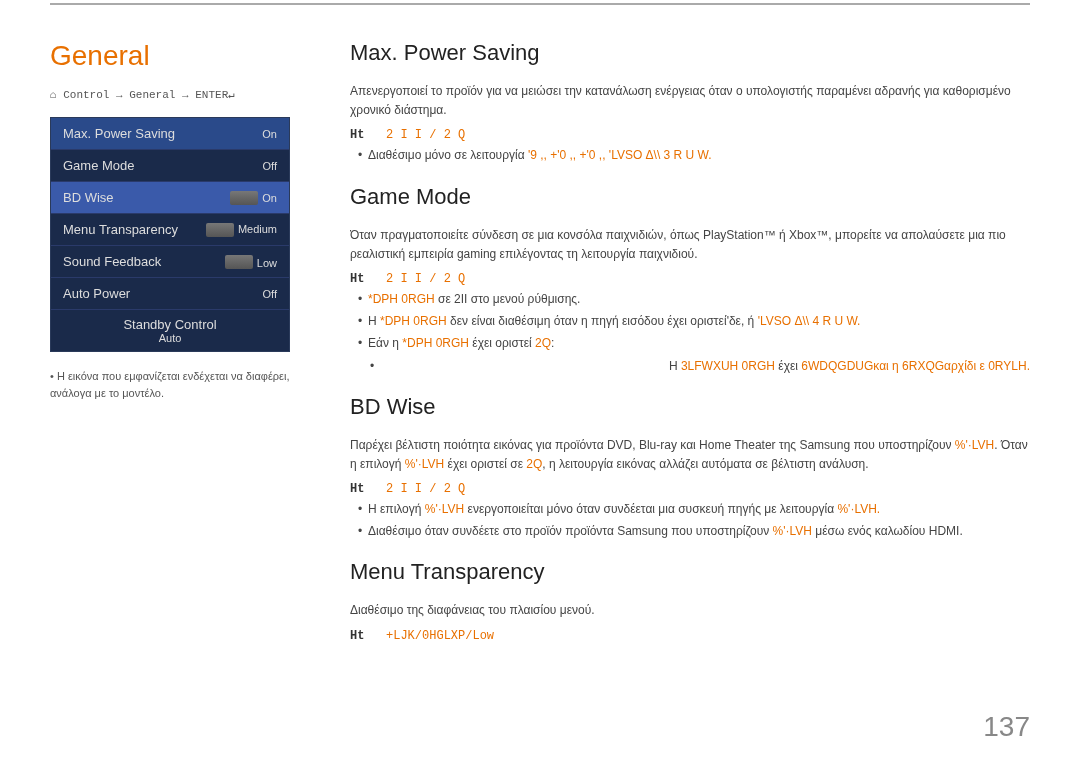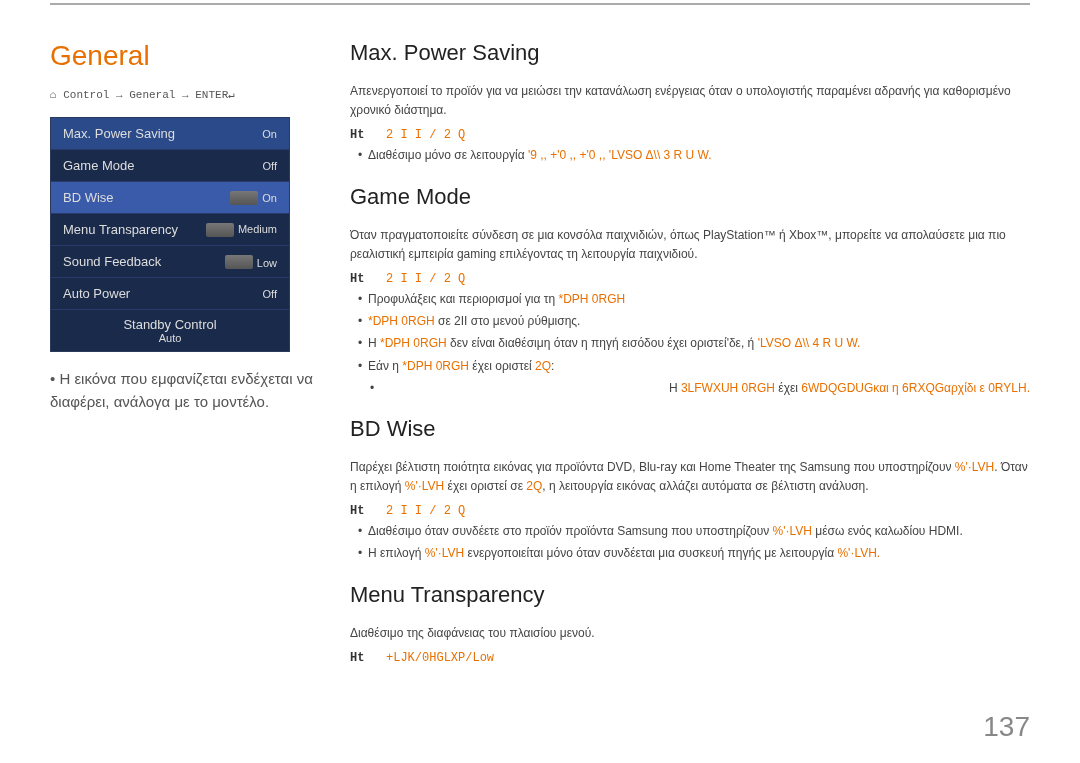--- a/index.html
+++ b/index.html
@@ -69,21 +69,21 @@
     .menu-item .item-label {
       color: #ddd;
     }
 
     .menu-item .item-value {
       color: #ddd;
       font-size: 11px;
     }
 
     .note-text {
-      font-size: 15px;
+      font-size: 11px;
       color: #555;
       margin-top: 16px;
       line-height: 1.5;
     }
 
     .note-text::before {
       content: '• ';
     }
 
     
@@ -252,23 +252,20 @@
     </div>
 
     <div class="content-section">
       <h2 class="section-heading">Game Mode</h2>
       <p class="section-desc">Όταν πραγματοποιείτε σύνδεση σε μια κονσόλα παιχνιδιών, όπως PlayStation™ ή Xbox™, μπορείτε να απολαύσετε μια πιο ρεαλιστική εμπειρία gaming επιλέγοντας τη λειτουργία παιχνιδιού.</p>
       <div class="value-line">
         <span class="label">Ht</span>&nbsp;&nbsp;
         <span class="orange">2 I I / 2 Q</span>
       </div>
       <div class="bullet-item">
-        Προφυλάξεις και περιορισμοί για τη <span class="orange">*DPH 0RGH</span>
-      </div>
-      <div class="bullet-item">
         <span class="orange">*DPH 0RGH</span> σε 2II στο μενού ρύθμισης.
       </div>
       <div class="bullet-item">
         Η <span class="orange">*DPH 0RGH</span> δεν είναι διαθέσιμη όταν η πηγή εισόδου έχει οριστεί'δε, ή <span class="orange">'LVSO Δ\\ 4 R U W.</span>
       </div>
       <div class="bullet-item">
         Εάν η <span class="orange">*DPH 0RGH</span> έχει οριστεί <span class="orange">2Q</span>:
       </div>
       <div class="bullet-item" style="margin-left:20px;text-align:right;">
         Η <span class="orange">3LFWXUH 0RGH</span> έχει <span class="orange">6WDQGDUGκαι η 6RXQGαρχίδι ε 0RYLH.</span>
@@ -276,24 +273,24 @@
     </div>
 
     <div class="content-section">
       <h2 class="section-heading">BD Wise</h2>
       <p class="section-desc">Παρέχει βέλτιστη ποιότητα εικόνας για προϊόντα DVD, Blu-ray και Home Theater της Samsung που υποστηρίζουν <span style="color:#e87000">%'·LVH</span>. Όταν η επιλογή <span style="color:#e87000">%'·LVH</span> έχει οριστεί σε <span style="color:#e87000">2Q</span>, η λειτουργία εικόνας αλλάζει αυτόματα σε βέλτιστη ανάλυση.</p>
       <div class="value-line">
         <span class="label">Ht</span>&nbsp;&nbsp;
         <span class="orange">2 I I / 2 Q</span>
       </div>
       <div class="bullet-item">
+        Η επιλογή <span class="orange">%'·LVH</span> ενεργοποιείται μόνο όταν συνδέεται μια συσκευή πηγής με λειτουργία <span class="orange">%'·LVH.</span>
+      </div>
+      <div class="bullet-item">
         Διαθέσιμο όταν συνδέετε στο προϊόν προϊόντα Samsung που υποστηρίζουν <span class="orange">%'·LVH</span> μέσω ενός καλωδίου HDMI.
-      </div>
-      <div class="bullet-item">
-        Η επιλογή <span class="orange">%'·LVH</span> ενεργοποιείται μόνο όταν συνδέεται μια συσκευή πηγής με λειτουργία <span class="orange">%'·LVH.</span>
       </div>
     </div>
 
     <div class="content-section">
       <h2 class="section-heading">Menu Transparency</h2>
       <p class="section-desc">Διαθέσιμο της διαφάνειας του πλαισίου μενού.</p>
       <div class="value-line">
         <span class="label">Ht</span>&nbsp;&nbsp;
         <span class="orange">+LJK/0HGLXP/Low</span>
       </div>

